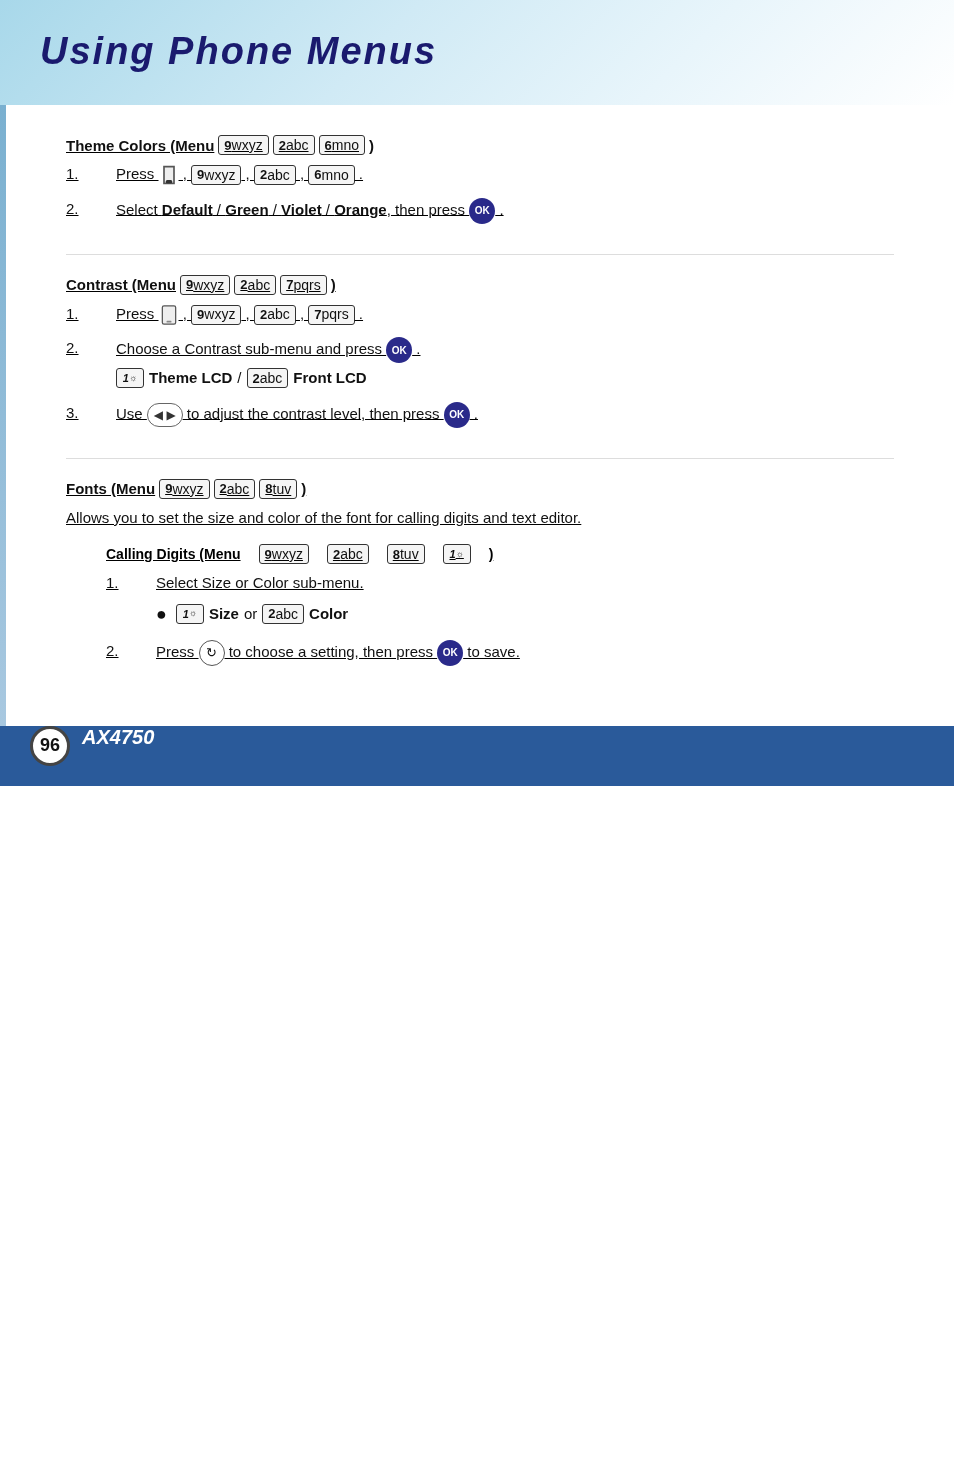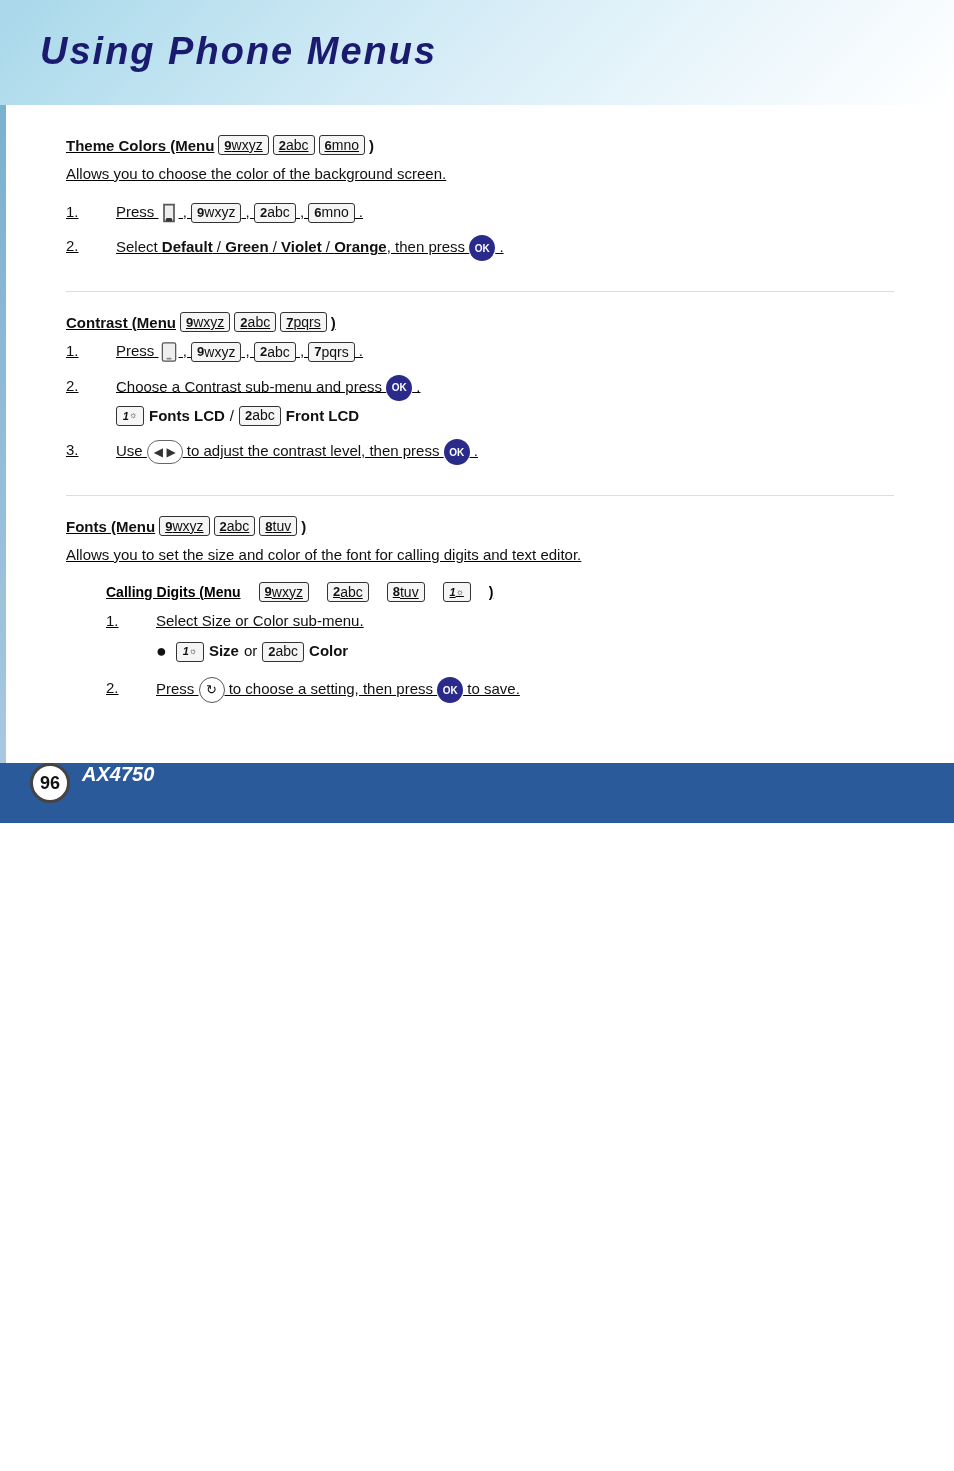--- a/index.html
+++ b/index.html
@@ -238,21 +238,20 @@
         <span class="key-badge">
             <span class="main-digit">2</span>
             <span class="sub-letters">abc</span>
           </span>
         <span class="key-badge">
             <span class="main-digit">6</span>
             <span class="sub-letters">mno</span>
           </span>
         <span>)</span>
       </div>
-      <div class="section-desc">Allows you to choose the color of the background screen.</div>
       <ol class="step-list">
         <li class="step-item">
           <span class="step-num">1.</span>
           <span class="step-content">
             Press
             
             <svg class="phone-svg" viewBox="0 0 24 24" fill="none" stroke="#333" stroke-width="2">
               <path d="M6 2h12v20H6z" rx="2" fill="#eee" stroke="#555"></path>
               <rect x="9" y="19" width="6" height="2" rx="1" fill="#888"></rect>
             </svg>
@@ -335,21 +334,21 @@
           <span class="step-num">2.</span>
           <span class="step-content">
             Choose a Contrast sub-menu and press
             <span class="ok-btn">OK</span>
             .<br>
             <span style="display:inline-flex; align-items:center; gap:5px; margin-top:4px;">
               <span class="key-badge" style="font-style:italic; font-weight:bold;">
                   <span style="font-style:italic; font-weight:bold;">1</span>
                   <span style="font-size:9px;">☼</span>
                 </span>
-              <strong>Fonts LCD</strong>
+              <strong>Theme LCD</strong>
               <span>/</span>
               <span class="key-badge">
                   <span class="main-digit">2</span>
                   <span class="sub-letters">abc</span>
                 </span>
               <strong>Front LCD</strong>
             </span>
           </span>
         </li>
         <li class="step-item">

